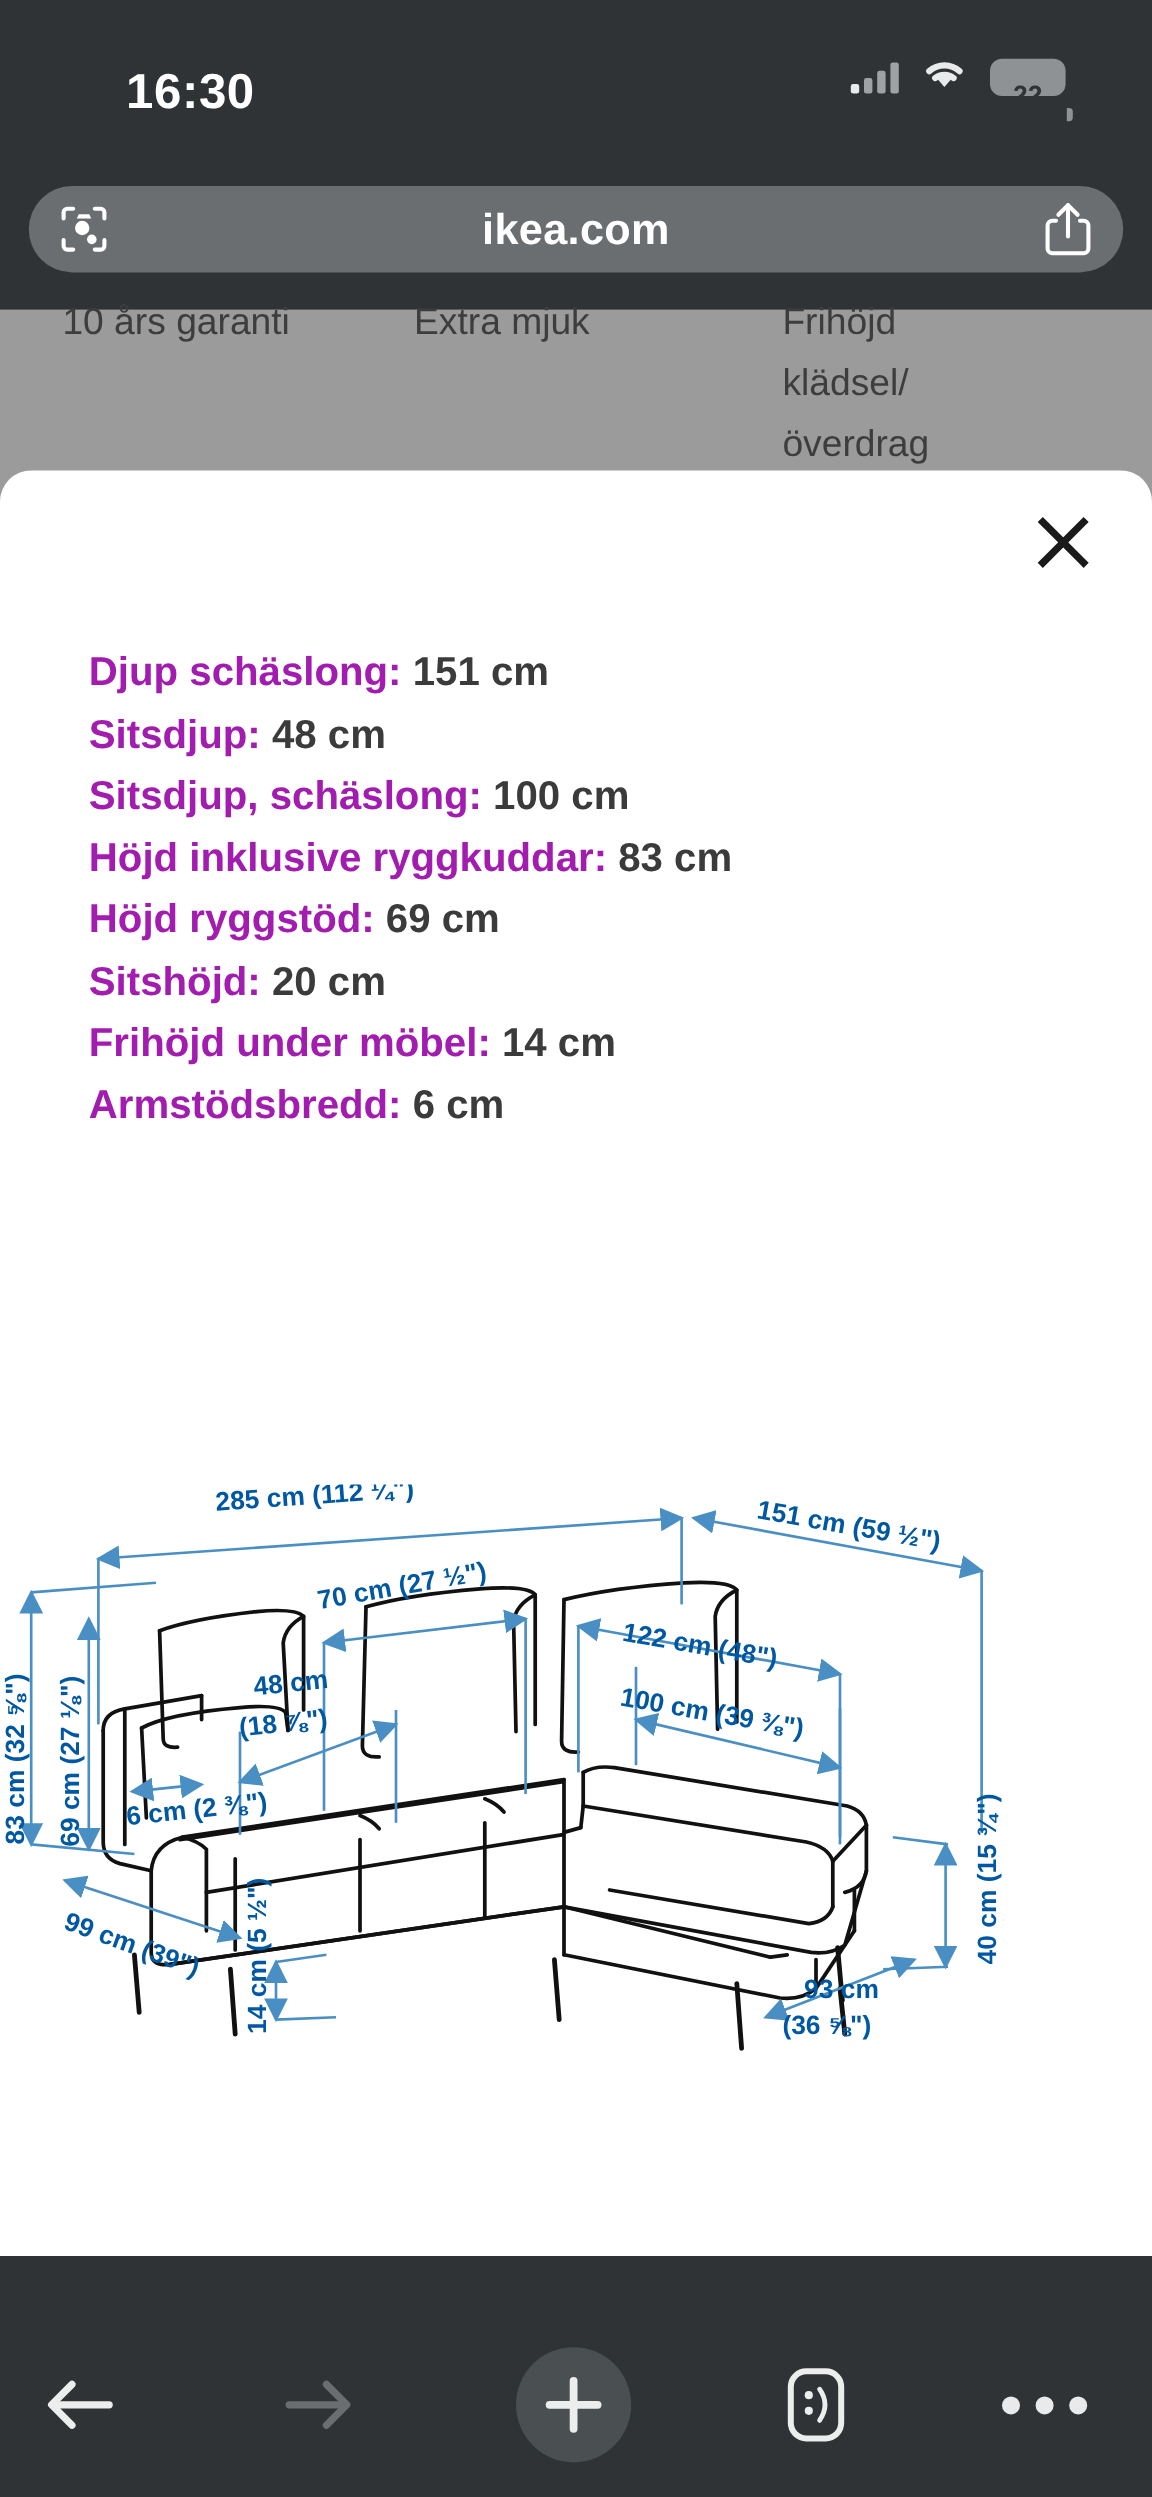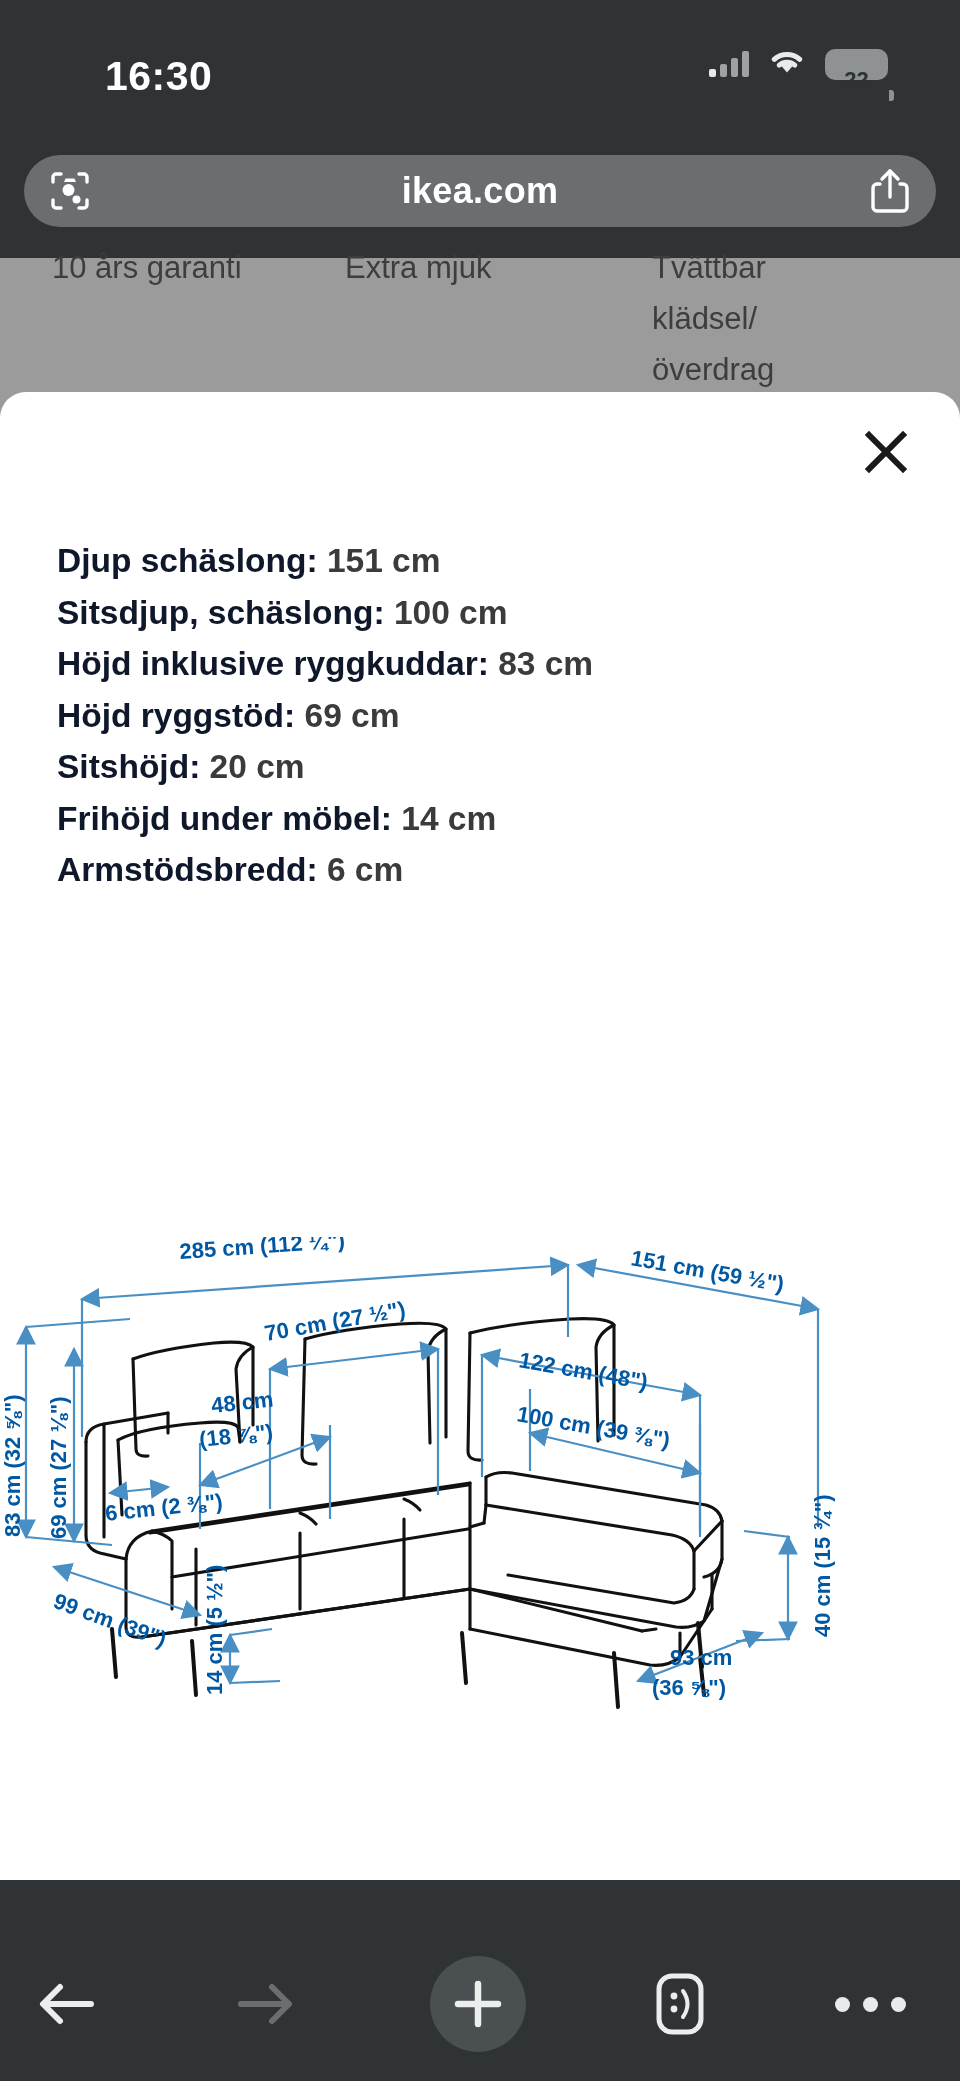--- a/index.html
+++ b/index.html
@@ -74,21 +74,21 @@
   #close-button{
     position:absolute; right:42px; top:28px; width:64px; height:64px;
     display:flex; align-items:center; justify-content:center; cursor:pointer;
   }
   #spec-list{
     position:absolute; left:57px; top:143px; width:840px;
   }
   .spec-row{
     font-size:33.5px; line-height:51.5px; color:#3b3b3b; white-space:nowrap;
   }
-  .spec-row b{ font-weight:bold; color:#0f172a; }
+  .spec-row b{ font-weight:bold; color:#a21caf;margin-left:17px; }
   .spec-row span{ font-weight:bold; }
   
   #drawing-wrap{
     position:absolute; left:0; top:845px; width:960px; height:500px;
   }
   
   #bottom-bar{
     position:absolute; left:0; top:1884px; width:960px; height:197px;
     background:#2f3335;
   }
@@ -153,35 +153,39 @@
       <path d="M21 4 V30" stroke="#fff" stroke-width="3.4" fill="none" stroke-linecap="round"></path>
       <path d="M13 12 L21 4 L29 12" stroke="#fff" stroke-width="3.4" fill="none" stroke-linecap="round" stroke-linejoin="round"></path>
       <path d="M11 17 H8 a4 4 0 0 0 -4 4 V40 a4 4 0 0 0 4 4 H34 a4 4 0 0 0 4 -4 V21 a4 4 0 0 0 -4 -4 h-3" stroke="#fff" stroke-width="3.4" fill="none" stroke-linecap="round"></path>
     </svg>
   </span>
 </div>
 
 <div id="page-behind">
   <div class="behind-col" id="behind-c1">10 års garanti</div>
   <div class="behind-col" id="behind-c2">Extra mjuk</div>
-  <div class="behind-col" id="behind-c3">Tvättbar klädsel/ överdrag</div>
+  <div class="behind-col" id="behind-c3">Frihöjd klädsel/ överdrag</div>
 </div>
 
 <div id="modal-sheet">
 
   <div id="close-button">
     <svg width="50" height="50" viewBox="0 0 50 50">
       <path d="M8 8 L42 42 M42 8 L8 42" stroke="#1a1a1a" stroke-width="6" stroke-linecap="square"></path>
     </svg>
   </div>
 
   <div id="spec-list">
     <div class="spec-row">
       <b>Djup schäslong:</b>
       <span>151 cm</span>
+    </div>
+    <div class="spec-row">
+      <b>Sitsdjup:</b>
+      <span>48 cm</span>
     </div>
     <div class="spec-row">
       <b>Sitsdjup, schäslong:</b>
       <span>100 cm</span>
     </div>
     <div class="spec-row">
       <b>Höjd inklusive ryggkuddar:</b>
       <span>83 cm</span>
     </div>
     <div class="spec-row">

